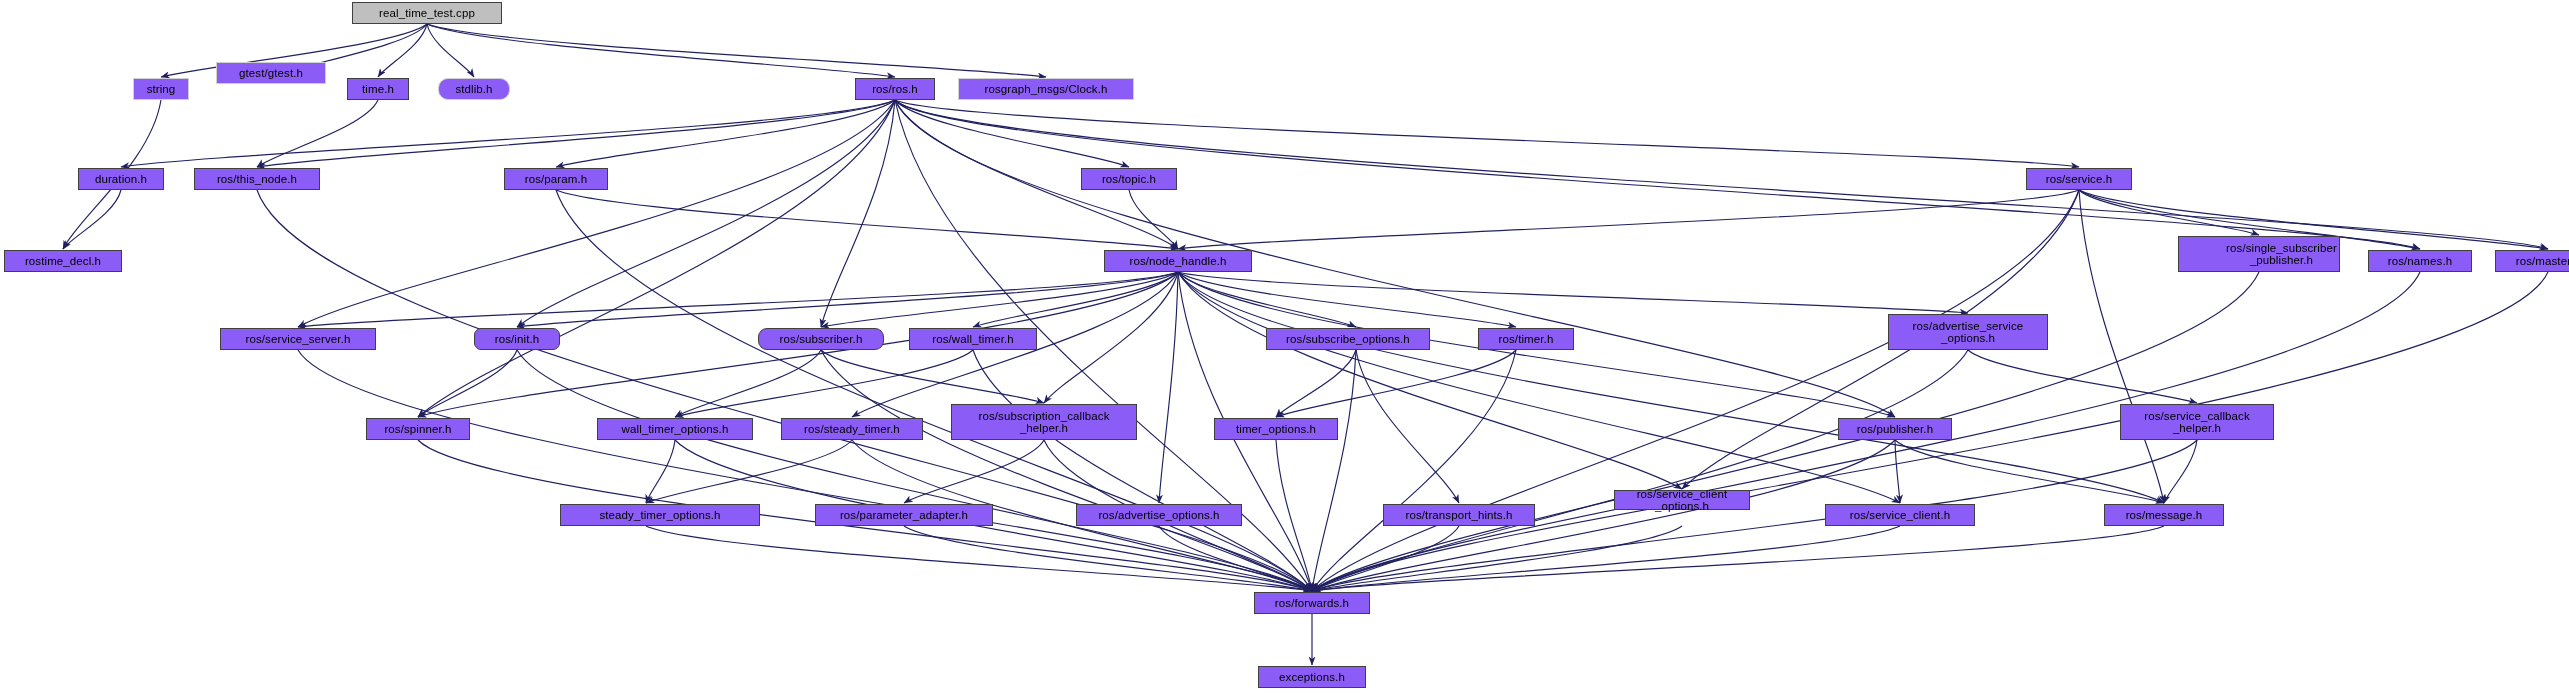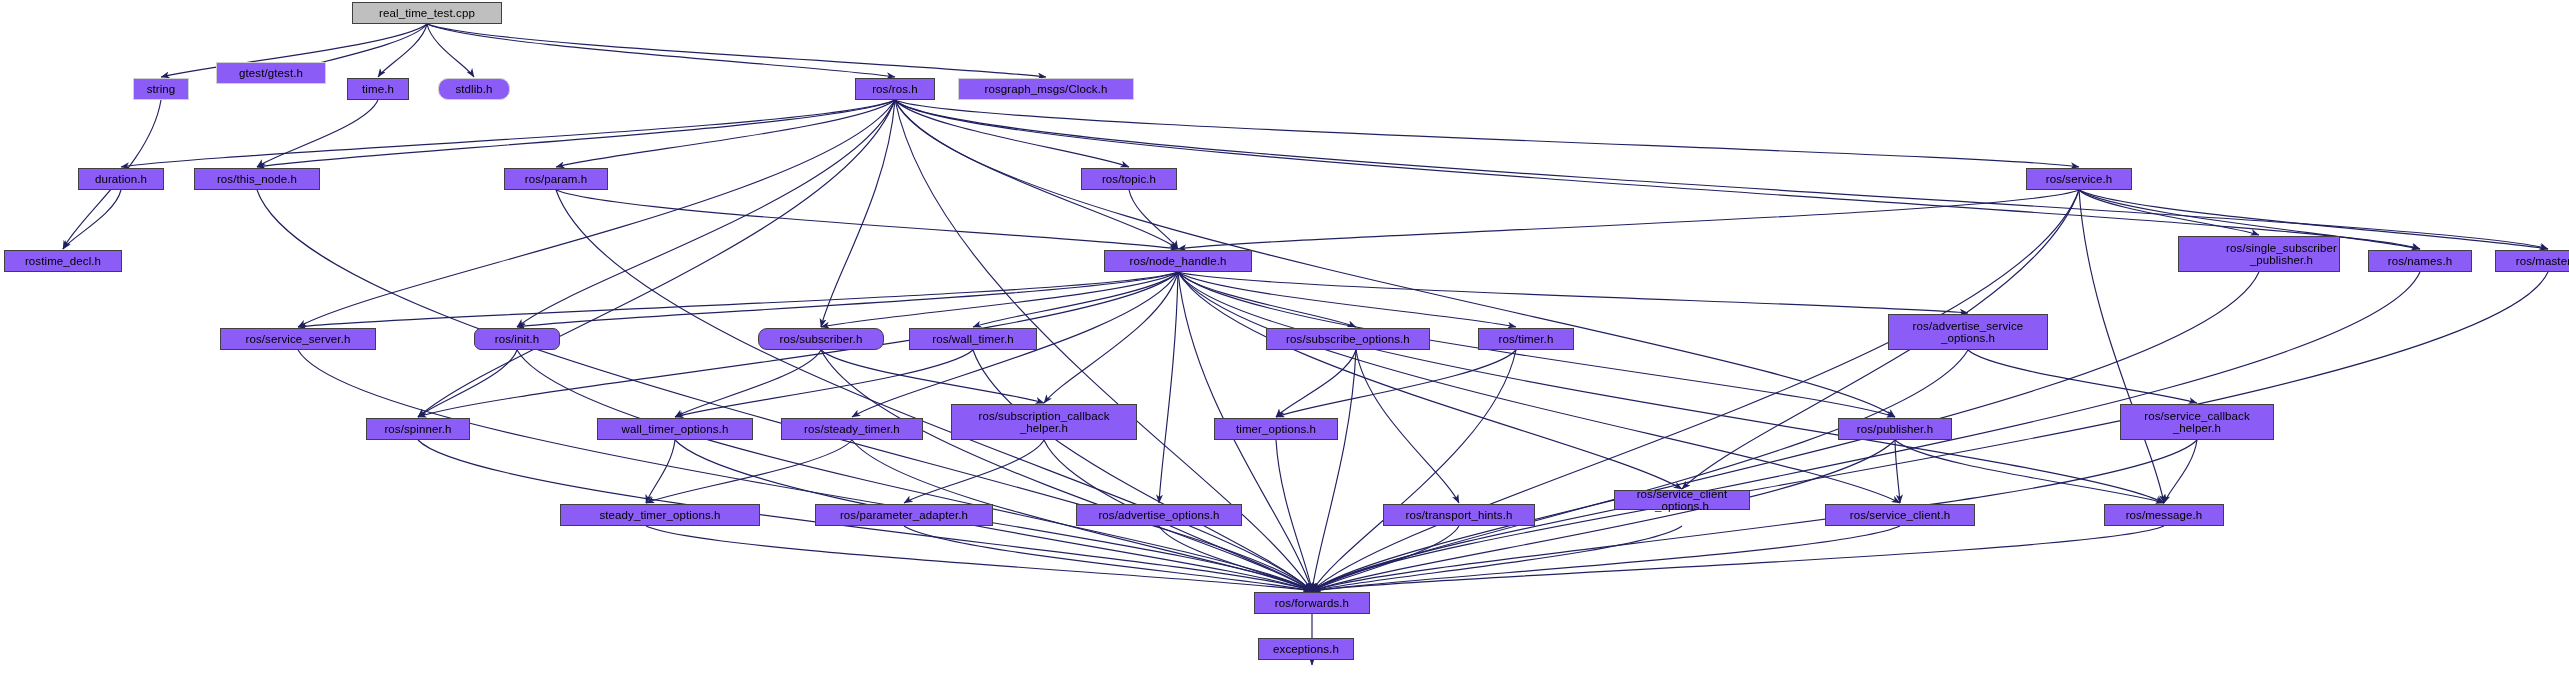--- a/index.html
+++ b/index.html
@@ -152,15 +152,15 @@
 _helper.h</div>
       <div class="node strong" style="left: 560px; top: 504px; width: 200px; height: 22px;">steady_timer_options.h</div>
       <div class="node strong" style="left: 815px; top: 504px; width: 178px; height: 22px;">ros/parameter_adapter.h</div>
       <div class="node strong" style="left: 1076px; top: 504px; width: 166px; height: 22px;">ros/advertise_options.h</div>
       <div class="node strong" style="left: 1383px; top: 504px; width: 152px; height: 22px;">ros/transport_hints.h</div>
       <div class="node strong" style="left: 1614px; top: 490px; width: 136px; height: 20px;">ros/service_client
 _options.h</div>
       <div class="node strong" style="left: 1825px; top: 504px; width: 150px; height: 22px;">ros/service_client.h</div>
       <div class="node strong" style="left: 2104px; top: 504px; width: 120px; height: 22px;">ros/message.h</div>
       <div class="node strong" style="left: 1254px; top: 592px; width: 116px; height: 22px;">ros/forwards.h</div>
-      <div class="node strong" style="left: 1258px; top: 638px; width: 96px; height: 22px;">exceptions.h</div>
+      <div class="node strong" style="left: 1258px; top: 666px; width: 108px; height: 22px;">exceptions.h</div>
     </div>
 </div>
 
 </body></html>

